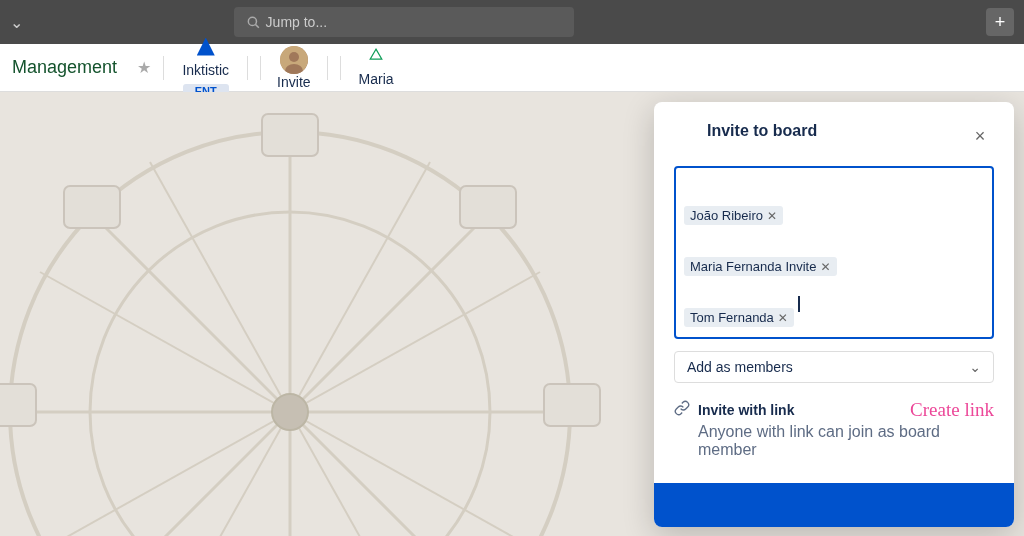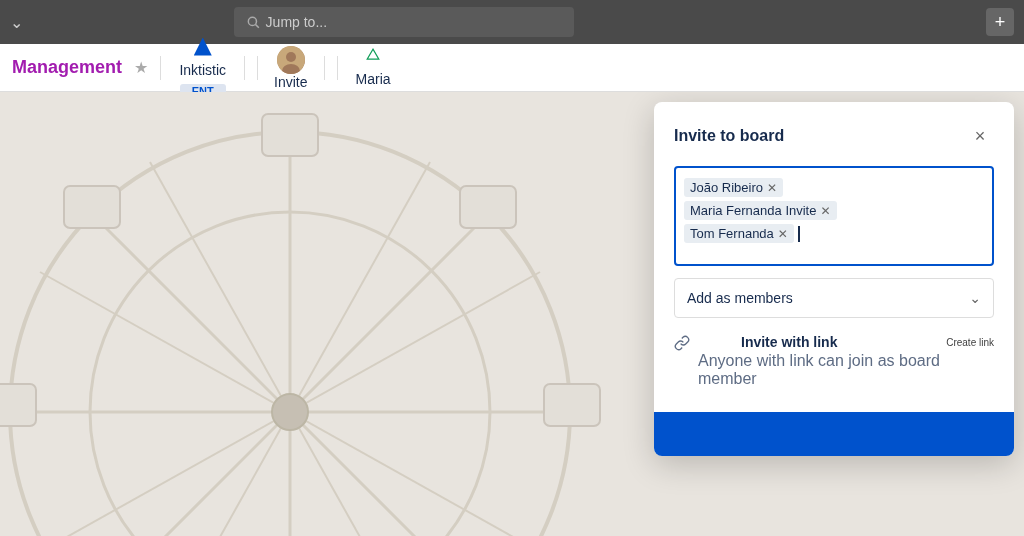--- a/index.html
+++ b/index.html
@@ -60,23 +60,23 @@
       height: 48px;
       background: #fff;
       border-bottom: 1px solid #ddd;
       display: flex;
       align-items: center;
       padding: 0 12px;
       gap: 4px;
     }
     .nav-title {
       font-size: 18px;
-      font-weight: 700;
-      color: #a21caf;
-      margin-right: 4px;
+      font-weight: 400;
+      color: #14532d;
+      margin-right: 12px;
     }
     .nav-star {
       color: #aaa;
       font-size: 16px;
       cursor: pointer;
       padding: 4px;
     }
     .nav-divider {
       width: 1px;
       height: 24px;
@@ -163,23 +163,24 @@
       top: 10px;
       right: 10px;
       width: 360px;
       background: #fff;
       border-radius: 8px;
       box-shadow: 0 8px 32px rgba(0,0,0,0.2);
       padding: 20px;
     }
     .modal-header {
       display: flex;
-      align-items: center;
+      align-items: flex-start;
       justify-content: space-between;
       margin-bottom: 16px;
+      margin-left: 33px;
     }
     .modal-title {
       font-size: 16px;
       font-weight: 600;
       color: #172b4d;
     }
     .modal-close {
       width: 28px;
       height: 28px;
       display: flex;
@@ -206,20 +207,21 @@
     }
     .tag {
       display: inline-flex;
       align-items: center;
       gap: 4px;
       background: #e8edf2;
       border-radius: 3px;
       padding: 2px 6px;
       font-size: 13px;
       color: #172b4d;
+      margin-top: 28px;
     }
     .tag-remove {
       cursor: pointer;
       color: #666;
       font-size: 12px;
       line-height: 1;
     }
     .cursor-input {
       display: inline-block;
       width: 2px;
@@ -231,21 +233,21 @@
     }
     @keyframes blink {
       0%, 100% { opacity: 1; }
       50% { opacity: 0; }
     }
 
     
     .dropdown-row {
       border: 1px solid #ddd;
       border-radius: 4px;
-      height: 40px;
+      height: 32px;
       display: flex;
       align-items: center;
       justify-content: space-between;
       padding: 0 12px;
       cursor: pointer;
       margin-bottom: 16px;
     }
     .dropdown-label {
       font-size: 14px;
       color: #172b4d;
@@ -265,27 +267,27 @@
     .link-icon {
       color: #5e6c84;
       font-size: 16px;
       margin-top: 1px;
     }
     .invite-link-content { flex: 1; }
     .invite-link-title {
       font-size: 14px;
       font-weight: 600;
       color: #172b4d;
-      margin-left: 43px;
     }
     .create-link-btn {
-      font-size: 10px;
-      color: #404040;
+      font-size: 19px;
+      color: #ec4899;
       cursor: pointer;
       text-decoration: none;
+      font-family: Liberation Serif, serif;
     }
     .invite-link-desc {
       font-size: 16px;
       color: #5e6c84;
       margin-top: 2px;
     }
     .invite-link-header {
       display: flex;
       align-items: center;
       justify-content: space-between;

